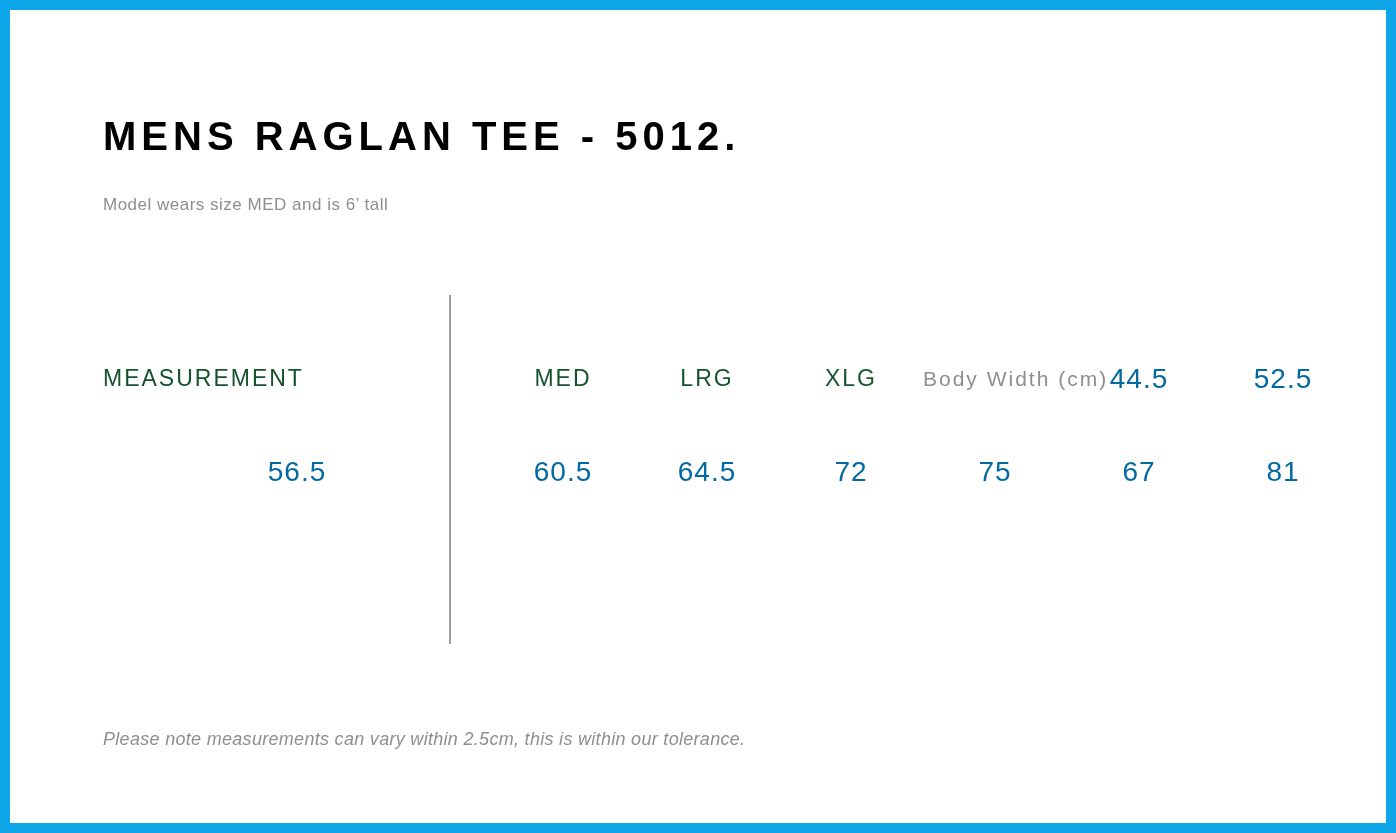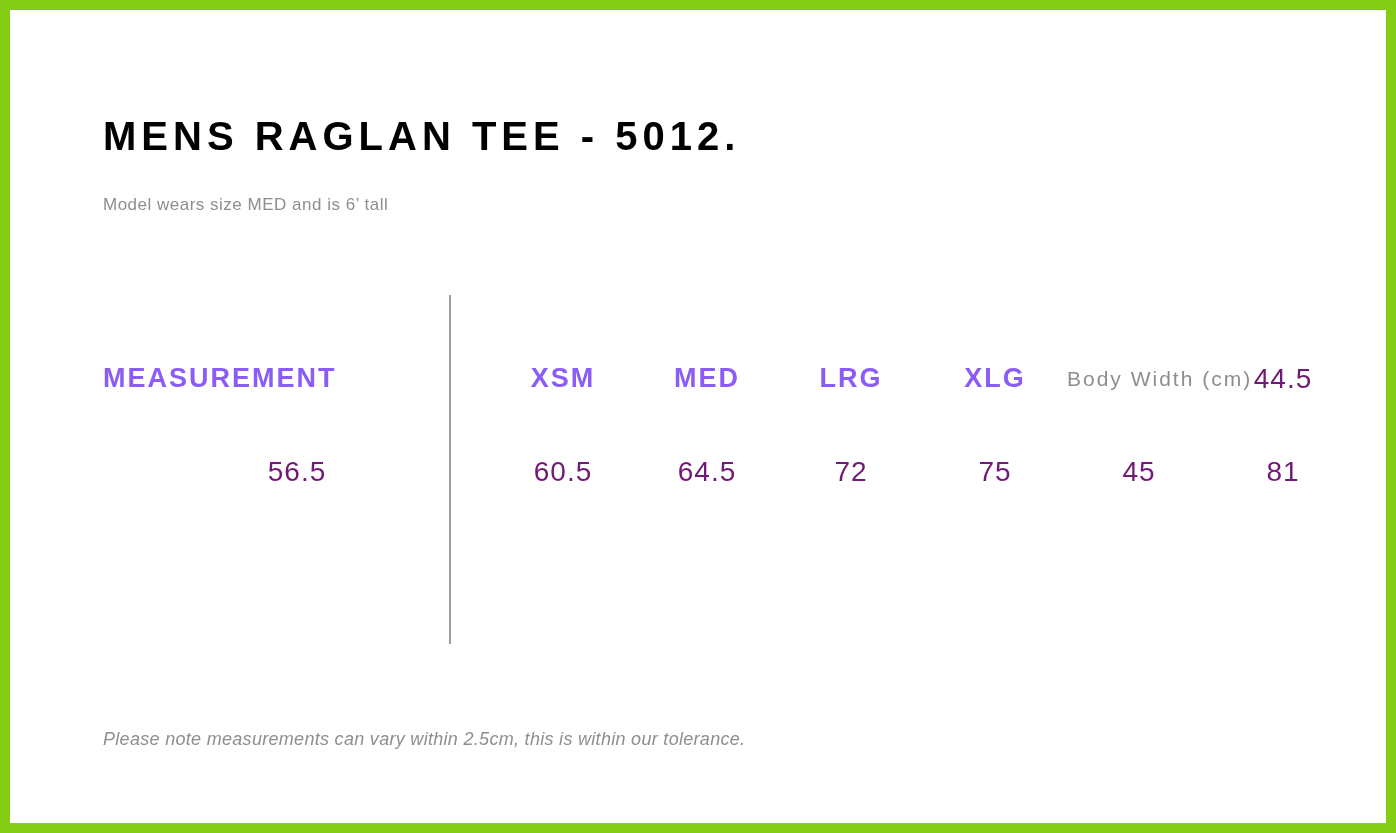--- a/index.html
+++ b/index.html
@@ -5,21 +5,21 @@
   html, body {
     margin: 0;
     padding: 0;
     background: #ffffff;
   }
   .page {
     position: relative;
     width: 1396px;
     height: 833px;
     box-sizing: border-box;
-    border: 10px solid #84cc16;
+    border: 10px solid #0ea5e9;
     background: #ffffff;
     font-family: "Liberation Sans", "DejaVu Sans", sans-serif;
     overflow: hidden;
   }
   .title {
     position: absolute;
     left: 93px;
     top: 102px;
     font-size: 40px;
     font-weight: 700;
@@ -60,38 +60,38 @@
     display: flex;
     align-items: center;
   }
   .cell.label-cell {
     justify-content: flex-start;
   }
   .cell.value-cell {
     justify-content: center;
   }
   .col-header {
-    font-size: 27px;
-    font-weight: 700;
+    font-size: 23px;
+    font-weight: 400;
     letter-spacing: 2px;
-    color: #8b5cf6;
+    color: #14532d;
     white-space: nowrap;
   }
   .row-label {
     font-size: 21px;
     font-weight: 400;
     letter-spacing: 2px;
     color: #8e8e8e;
     white-space: nowrap;
   }
   .value {
     font-size: 28px;
     font-weight: 400;
     letter-spacing: 1px;
-    color: #701a75;
+    color: #0369a1;
     white-space: nowrap;
   }
   .footnote {
     position: absolute;
     left: 93px;
     top: 713px;
     font-size: 18px;
     font-style: italic;
     font-weight: 400;
     letter-spacing: 0.3px;
@@ -110,56 +110,56 @@
   <div class="subtitle">Model wears size MED and is 6’ tall</div>
 
   <div class="divider"></div>
 
   <div class="size-table">
 
     <div class="cell label-cell">
       <span class="col-header">MEASUREMENT</span>
     </div>
     <div class="cell value-cell">
-      <span class="col-header">XSM</span>
-    </div>
-    <div class="cell value-cell">
       <span class="col-header">MED</span>
     </div>
     <div class="cell value-cell">
       <span class="col-header">LRG</span>
     </div>
     <div class="cell value-cell">
       <span class="col-header">XLG</span>
     </div>
 
     <div class="cell label-cell">
       <span class="row-label">Body Width (cm)</span>
     </div>
     <div class="cell value-cell">
       <span class="value">44.5</span>
+    </div>
+    <div class="cell value-cell">
+      <span class="value">52.5</span>
     </div>
     <div class="cell value-cell">
       <span class="value">56.5</span>
     </div>
     <div class="cell value-cell">
       <span class="value">60.5</span>
     </div>
     <div class="cell value-cell">
       <span class="value">64.5</span>
     </div>
 
     <div class="cell value-cell">
       <span class="value">72</span>
     </div>
     <div class="cell value-cell">
       <span class="value">75</span>
     </div>
     <div class="cell value-cell">
-      <span class="value">45</span>
+      <span class="value">67</span>
     </div>
     <div class="cell value-cell">
       <span class="value">81</span>
     </div>
 
   </div>
 
   <div class="footnote">Please note measurements can vary within 2.5cm, this is within our tolerance.</div>
 
 </div>

